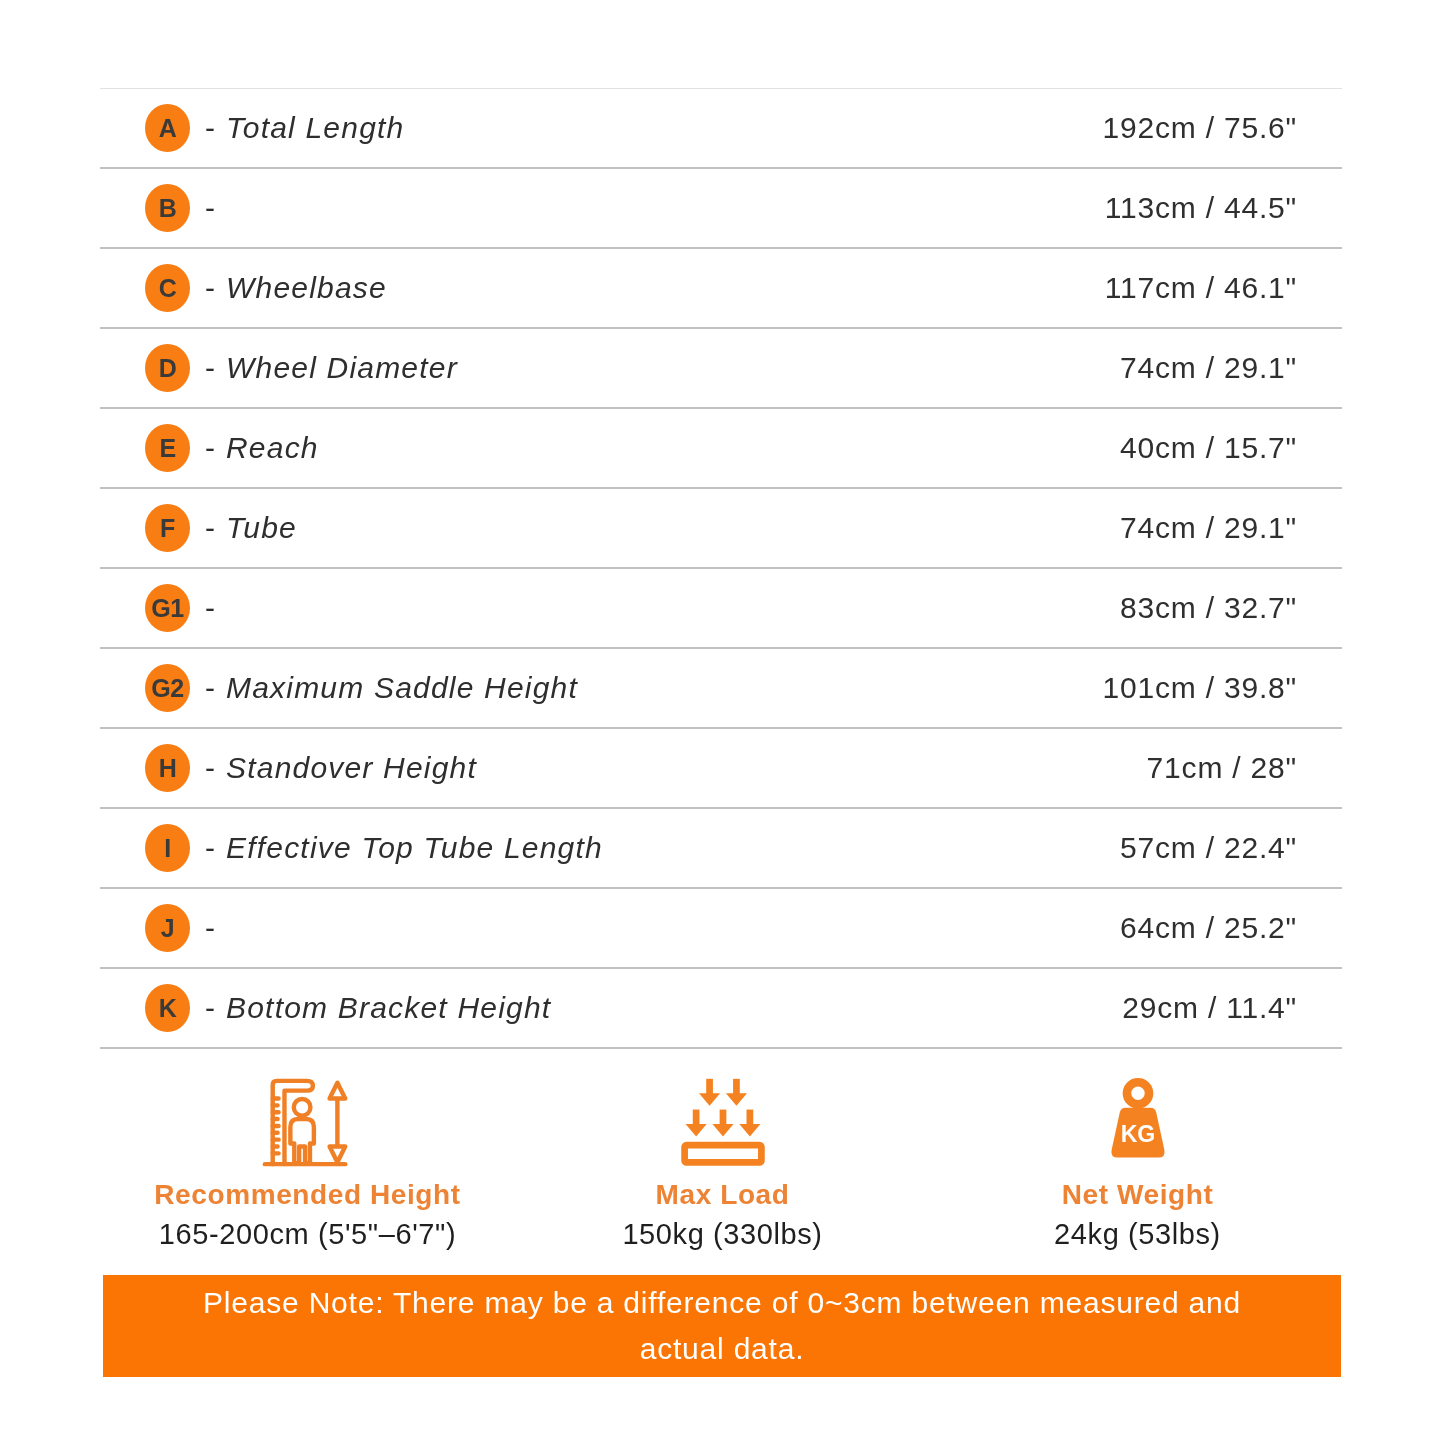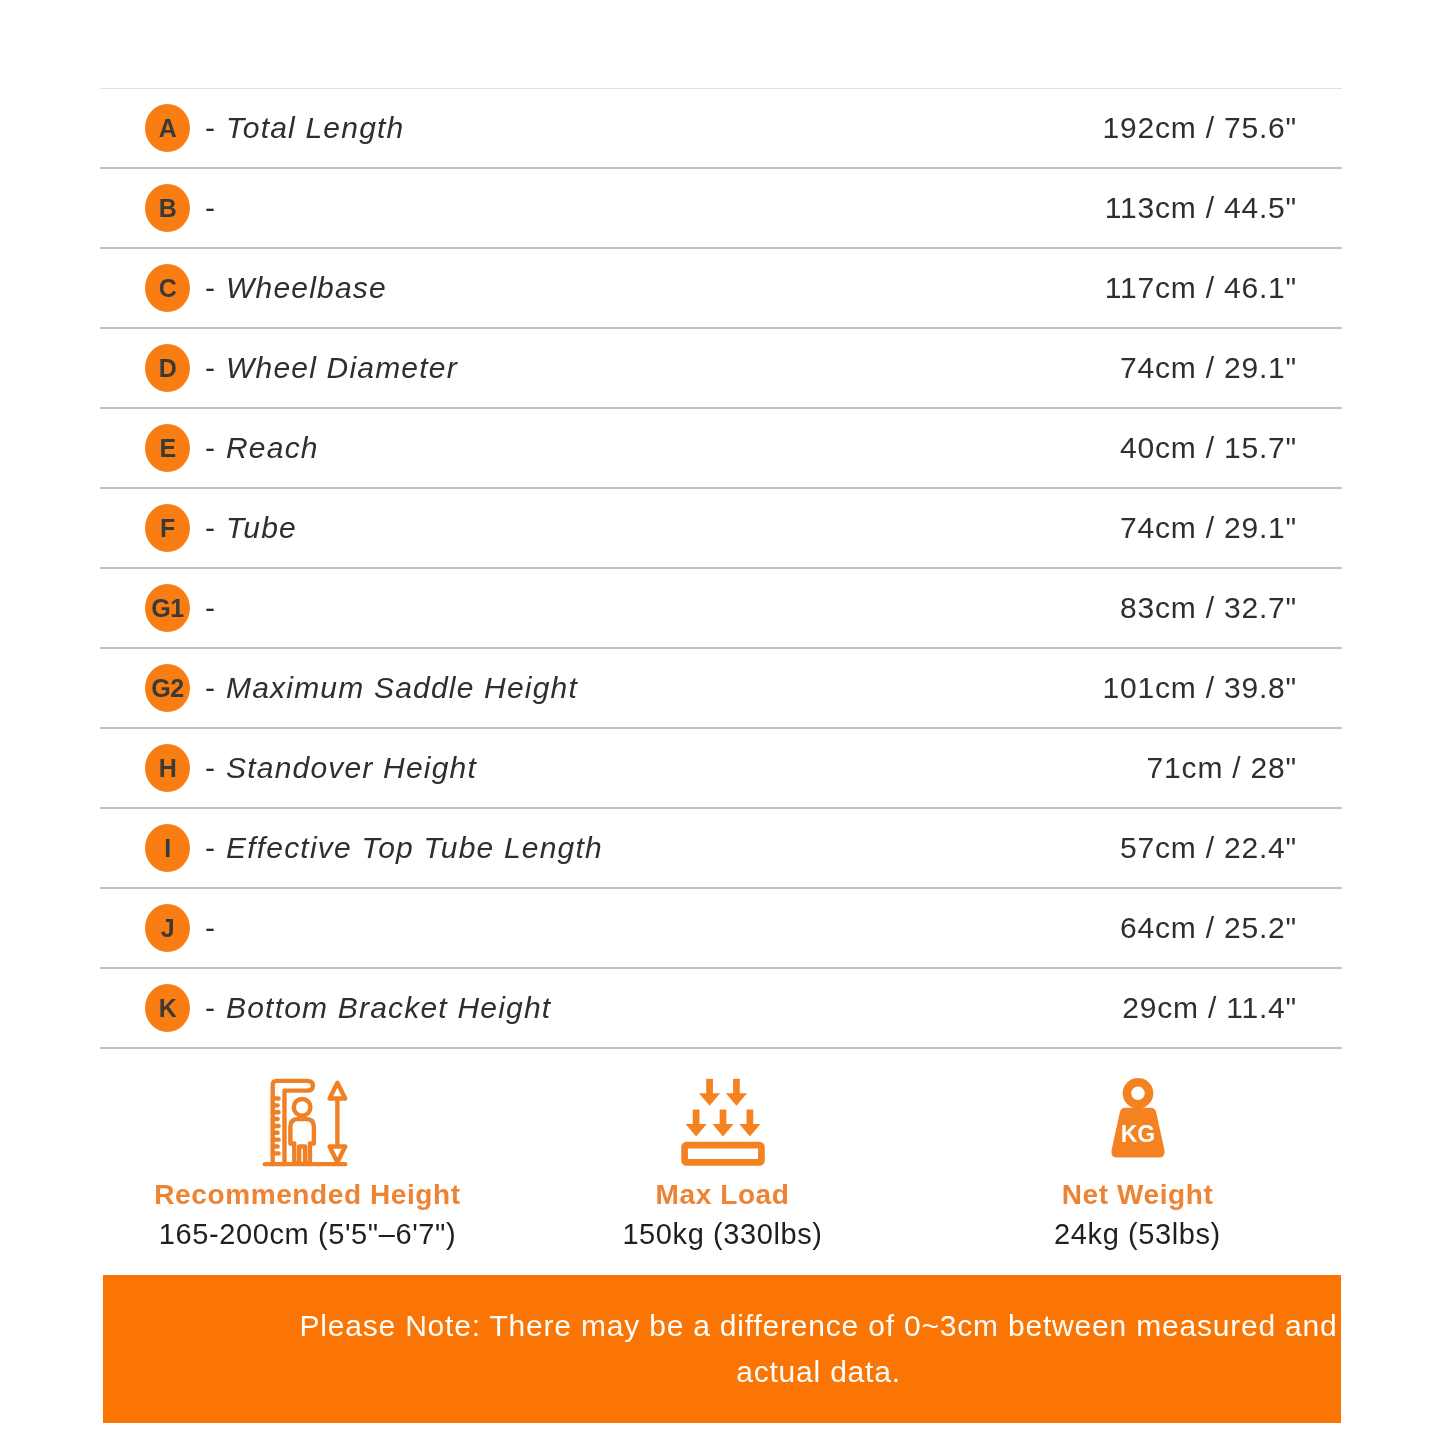--- a/index.html
+++ b/index.html
@@ -64,23 +64,23 @@
   }
   .stat-value{
     margin-top:7px;
     font-size:29px;font-weight:500;color:#1f1f1f;
     letter-spacing:0.6px;
   }
 
   
   .note-banner{
     margin:24px 104px 0 103px;
-    height:148px;
+    height:102px;
     background:#fa7503;
-    display:flex;align-items:center;justify-content:flex-end;
+    display:flex;align-items:center;justify-content:center;
   }
   .note-text{
     max-width:1045px;
     text-align:center;
     color:#ffffff;
     font-size:30px;font-weight:500;
     line-height:1.55;
     letter-spacing:0.8px;
   }
 </style>

